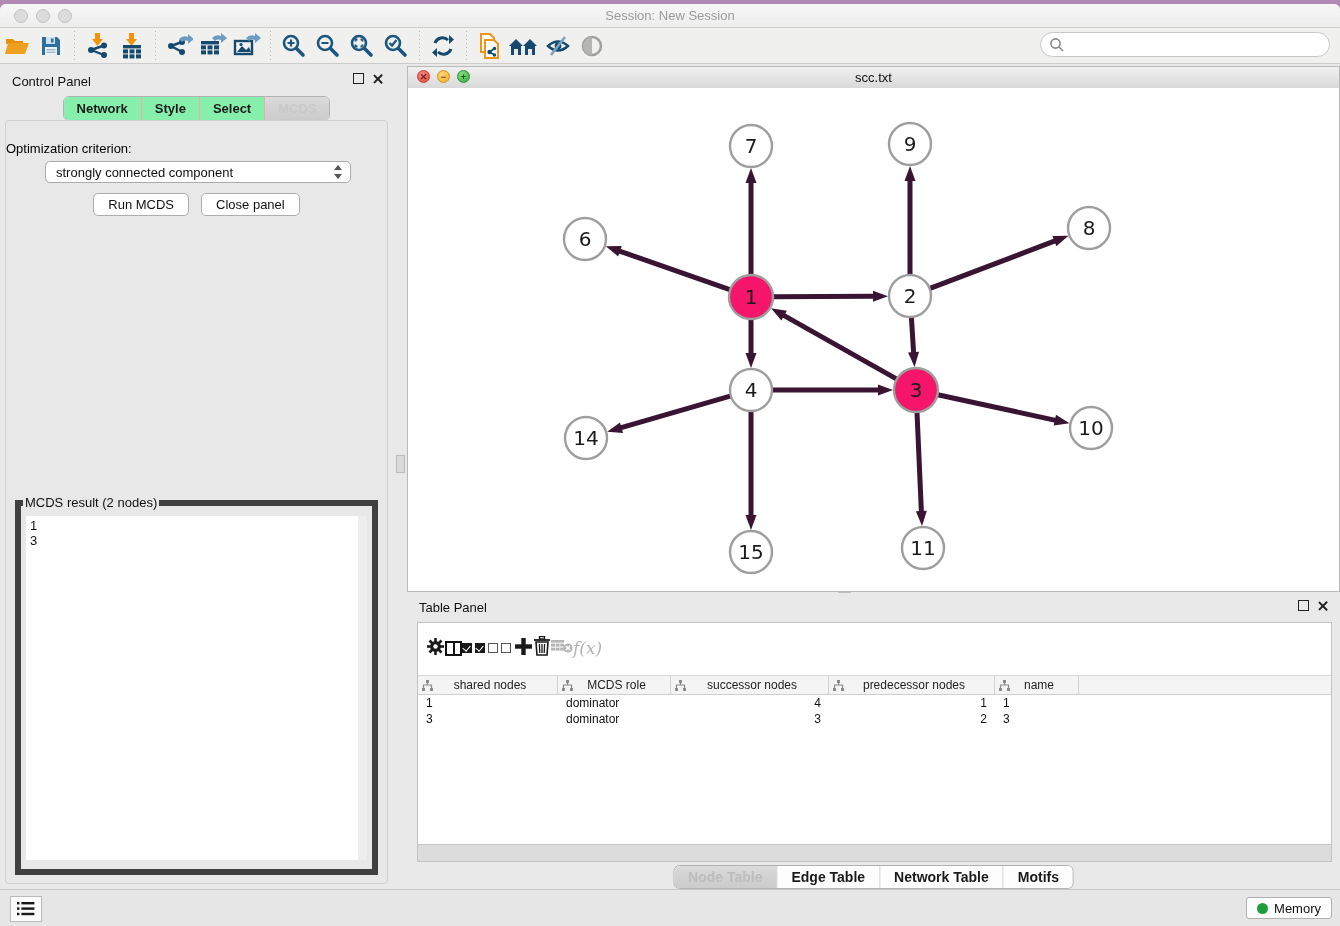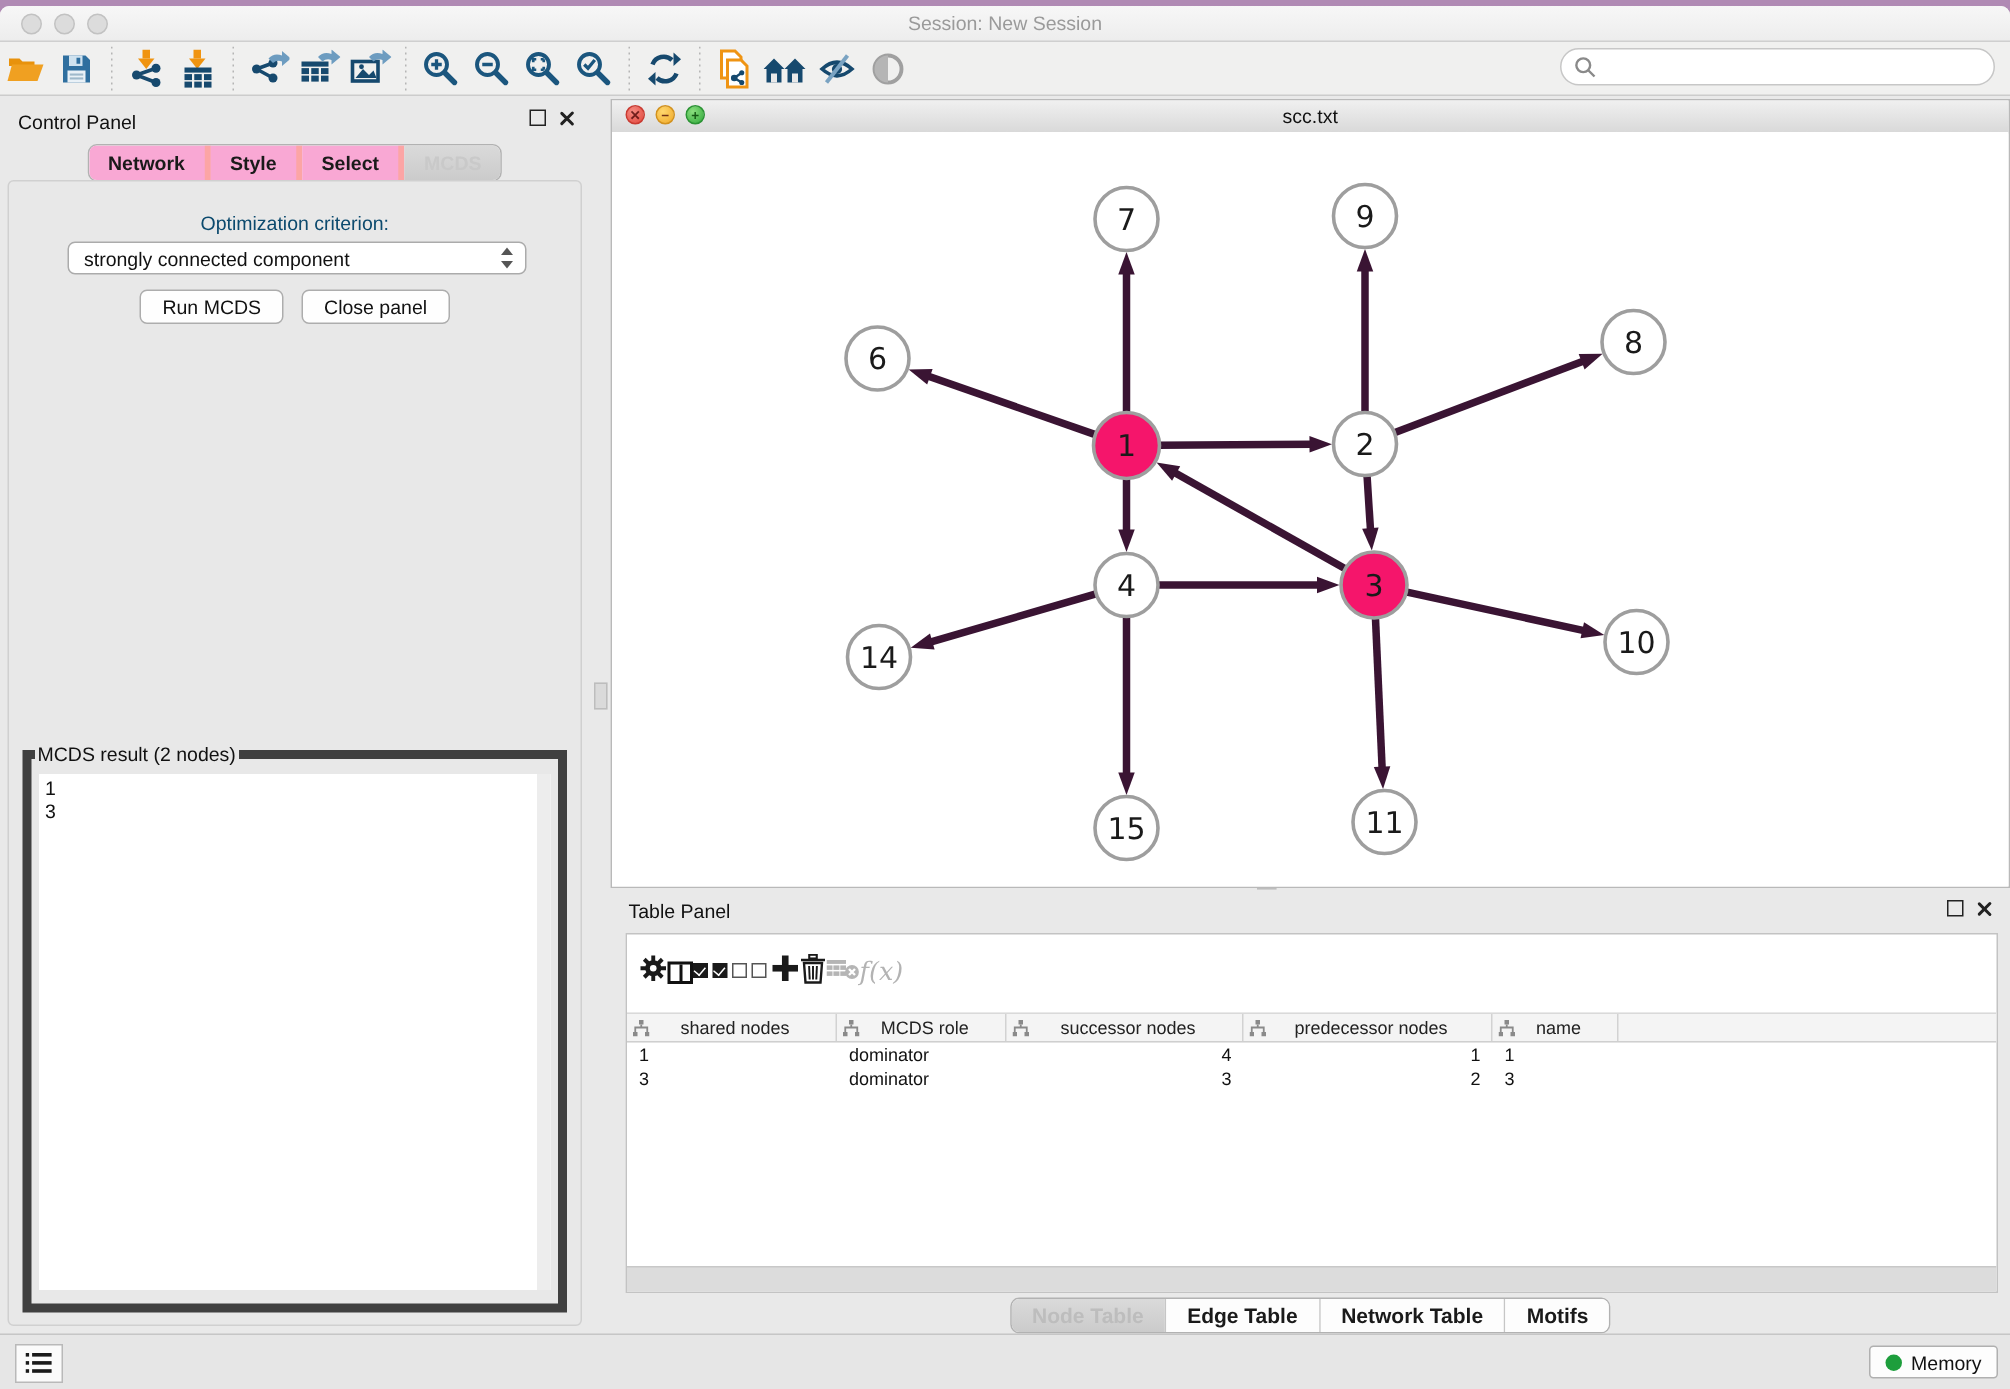--- a/index.html
+++ b/index.html
@@ -54,30 +54,30 @@
   .close-ic{position:relative;width:11px;height:11px;display:inline-block;}
   .close-ic::before,.close-ic::after{
     content:"";position:absolute;left:5px;top:0;width:2.4px;height:12px;background:#222;border-radius:1px;}
   .close-ic::before{transform:rotate(45deg);} .close-ic::after{transform:rotate(-45deg);}
   .ctl-tabs{
     position:absolute;left:50%;transform:translateX(-50%);top:32px;
     display:inline-flex;border:1px solid #b2b2b2;border-radius:6px;overflow:hidden;
     background:#fff;
   }
   .ctl-tab{
-    padding:4px 13px;font-size:13px;font-weight:bold;color:#1a1a1a;background:#f9a8d4;
-    border-right:4px solid #fca5a5;cursor:default;white-space:nowrap;
+    padding:4px 13px;font-size:13px;font-weight:bold;color:#1a1a1a;background:#86efac;
+    border-right:1px solid #fca5a5;cursor:default;white-space:nowrap;
   }
   .ctl-tab:last-child{border-right:none;}
   .ctl-tab.active{background:linear-gradient(#dadada,#cbcbcb);color:#c9c9c9;}
   .ctl-body{
     position:absolute;left:5px;right:5px;top:56px;bottom:6px;
     background:#e8e8e8;border:1px solid #d0d0d0;border-radius:4px;
   }
-  .opt-label{position:absolute;left:0;right:0;top:20px;text-align:center;font-size:13px;color:#0c4a6e;}
+  .opt-label{position:absolute;left:0;right:0;top:20px;text-align:left;font-size:13px;color:#000000;}
   .dropdown{
     position:absolute;left:39px;right:36px;top:40px;height:22px;
     background:#fff;border:1px solid #ababab;border-radius:5px;
     display:flex;align-items:center;font-size:13px;color:#111;
     padding-left:10px;box-sizing:border-box;
   }
   .stepper{position:absolute;right:7px;top:2px;width:10px;height:16px;}
   .stepper::before,.stepper::after{content:"";position:absolute;left:1px;border-left:4px solid transparent;border-right:4px solid transparent;}
   .stepper::before{top:1px;border-bottom:5px solid #555;}
   .stepper::after{bottom:1px;border-top:5px solid #555;}

